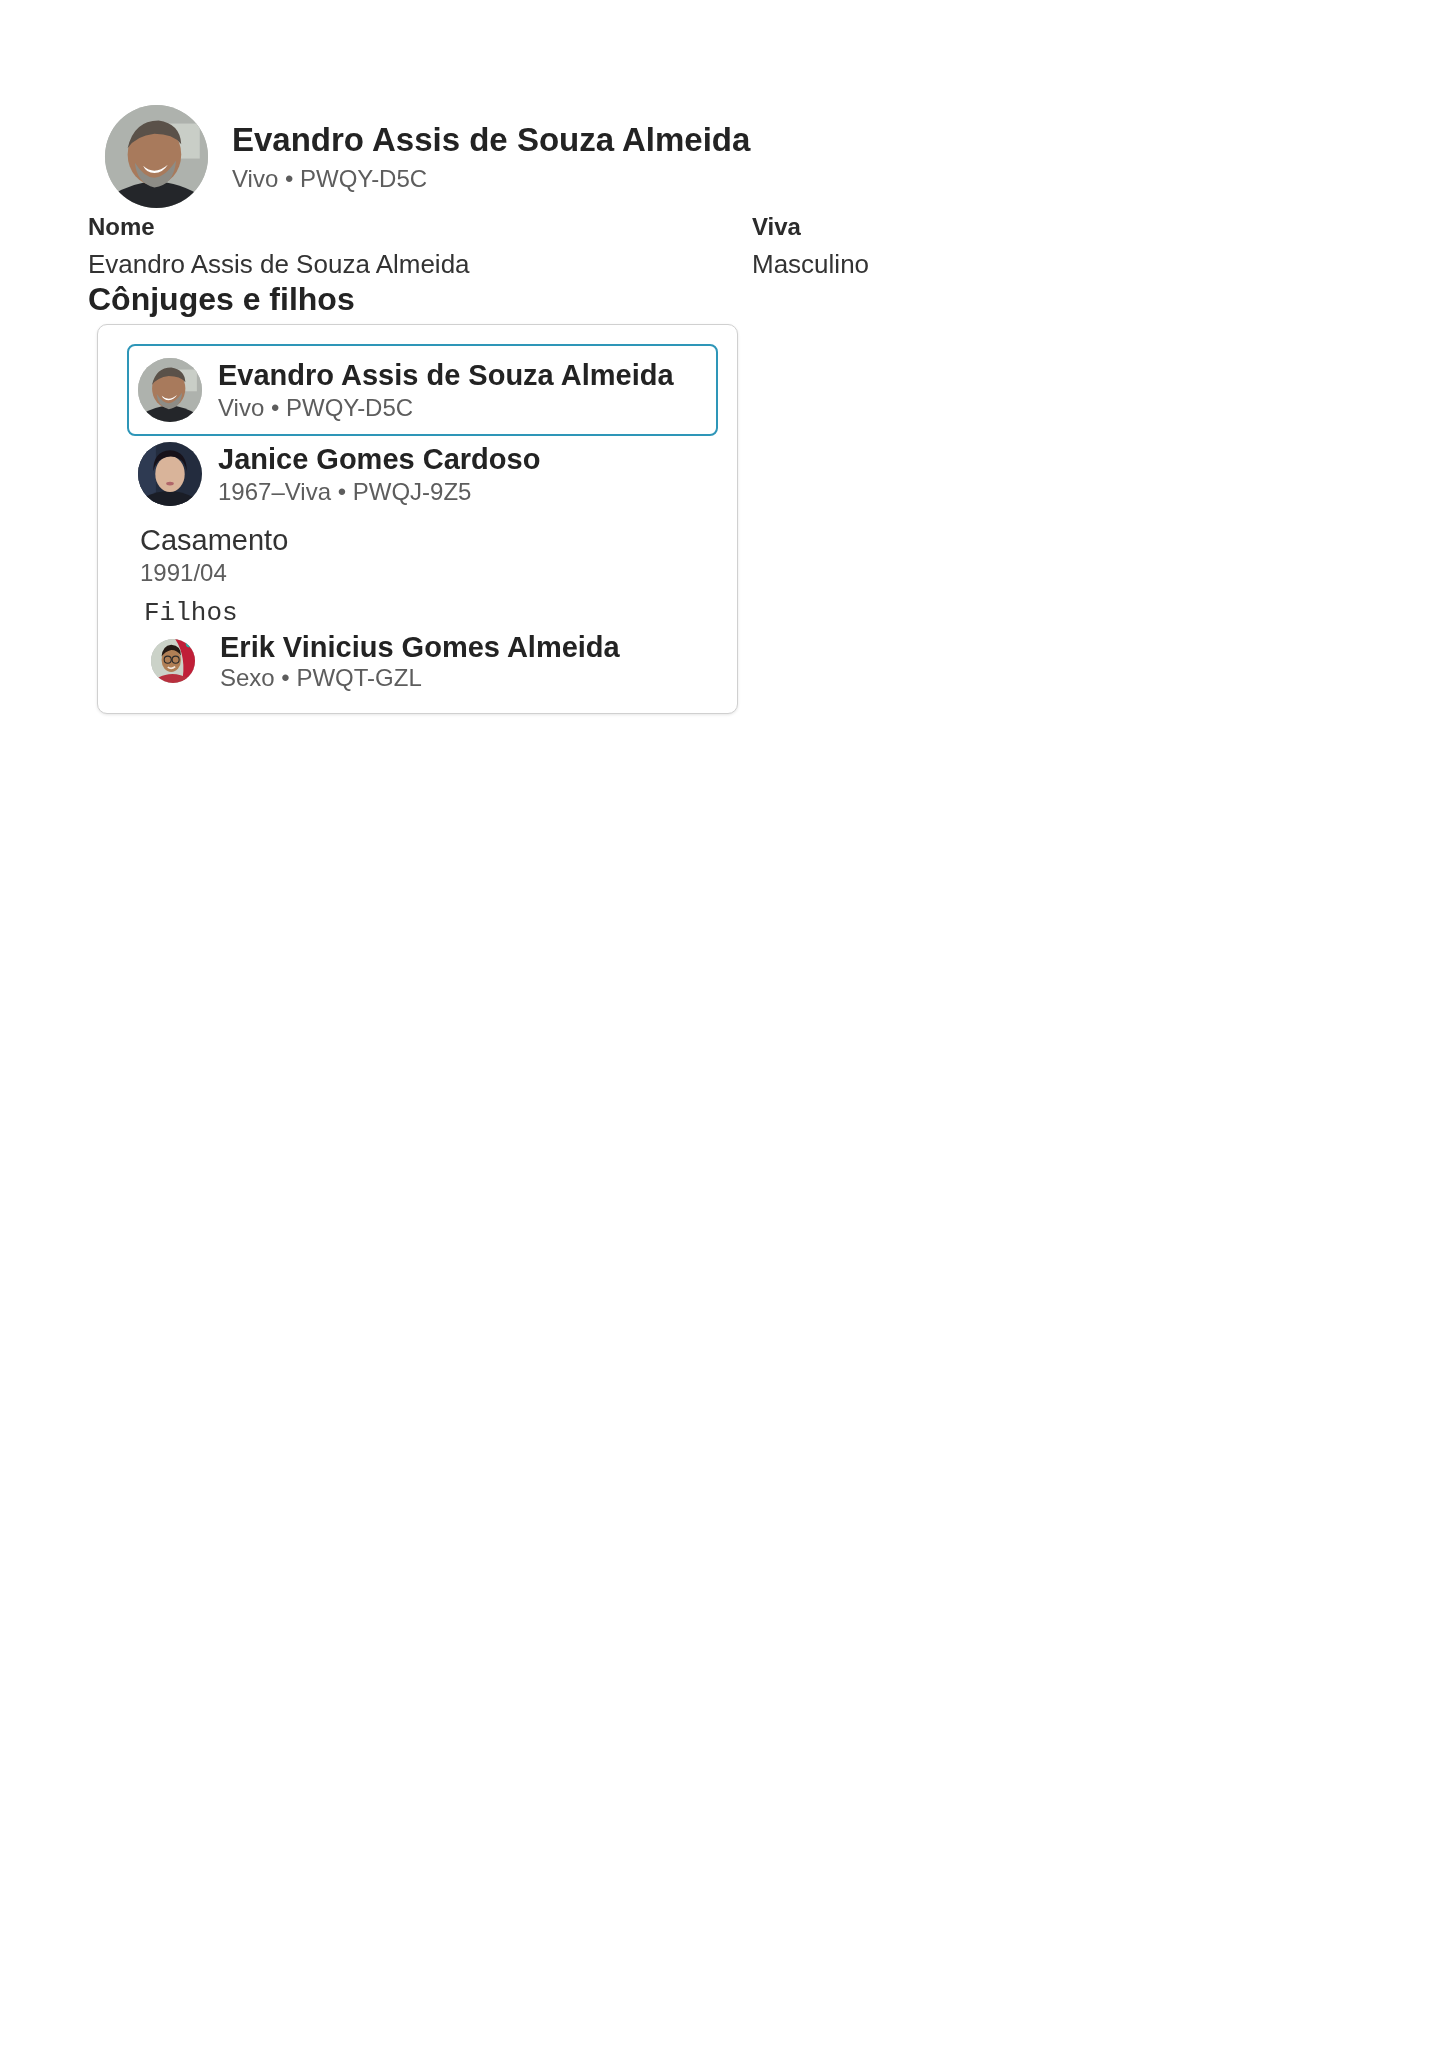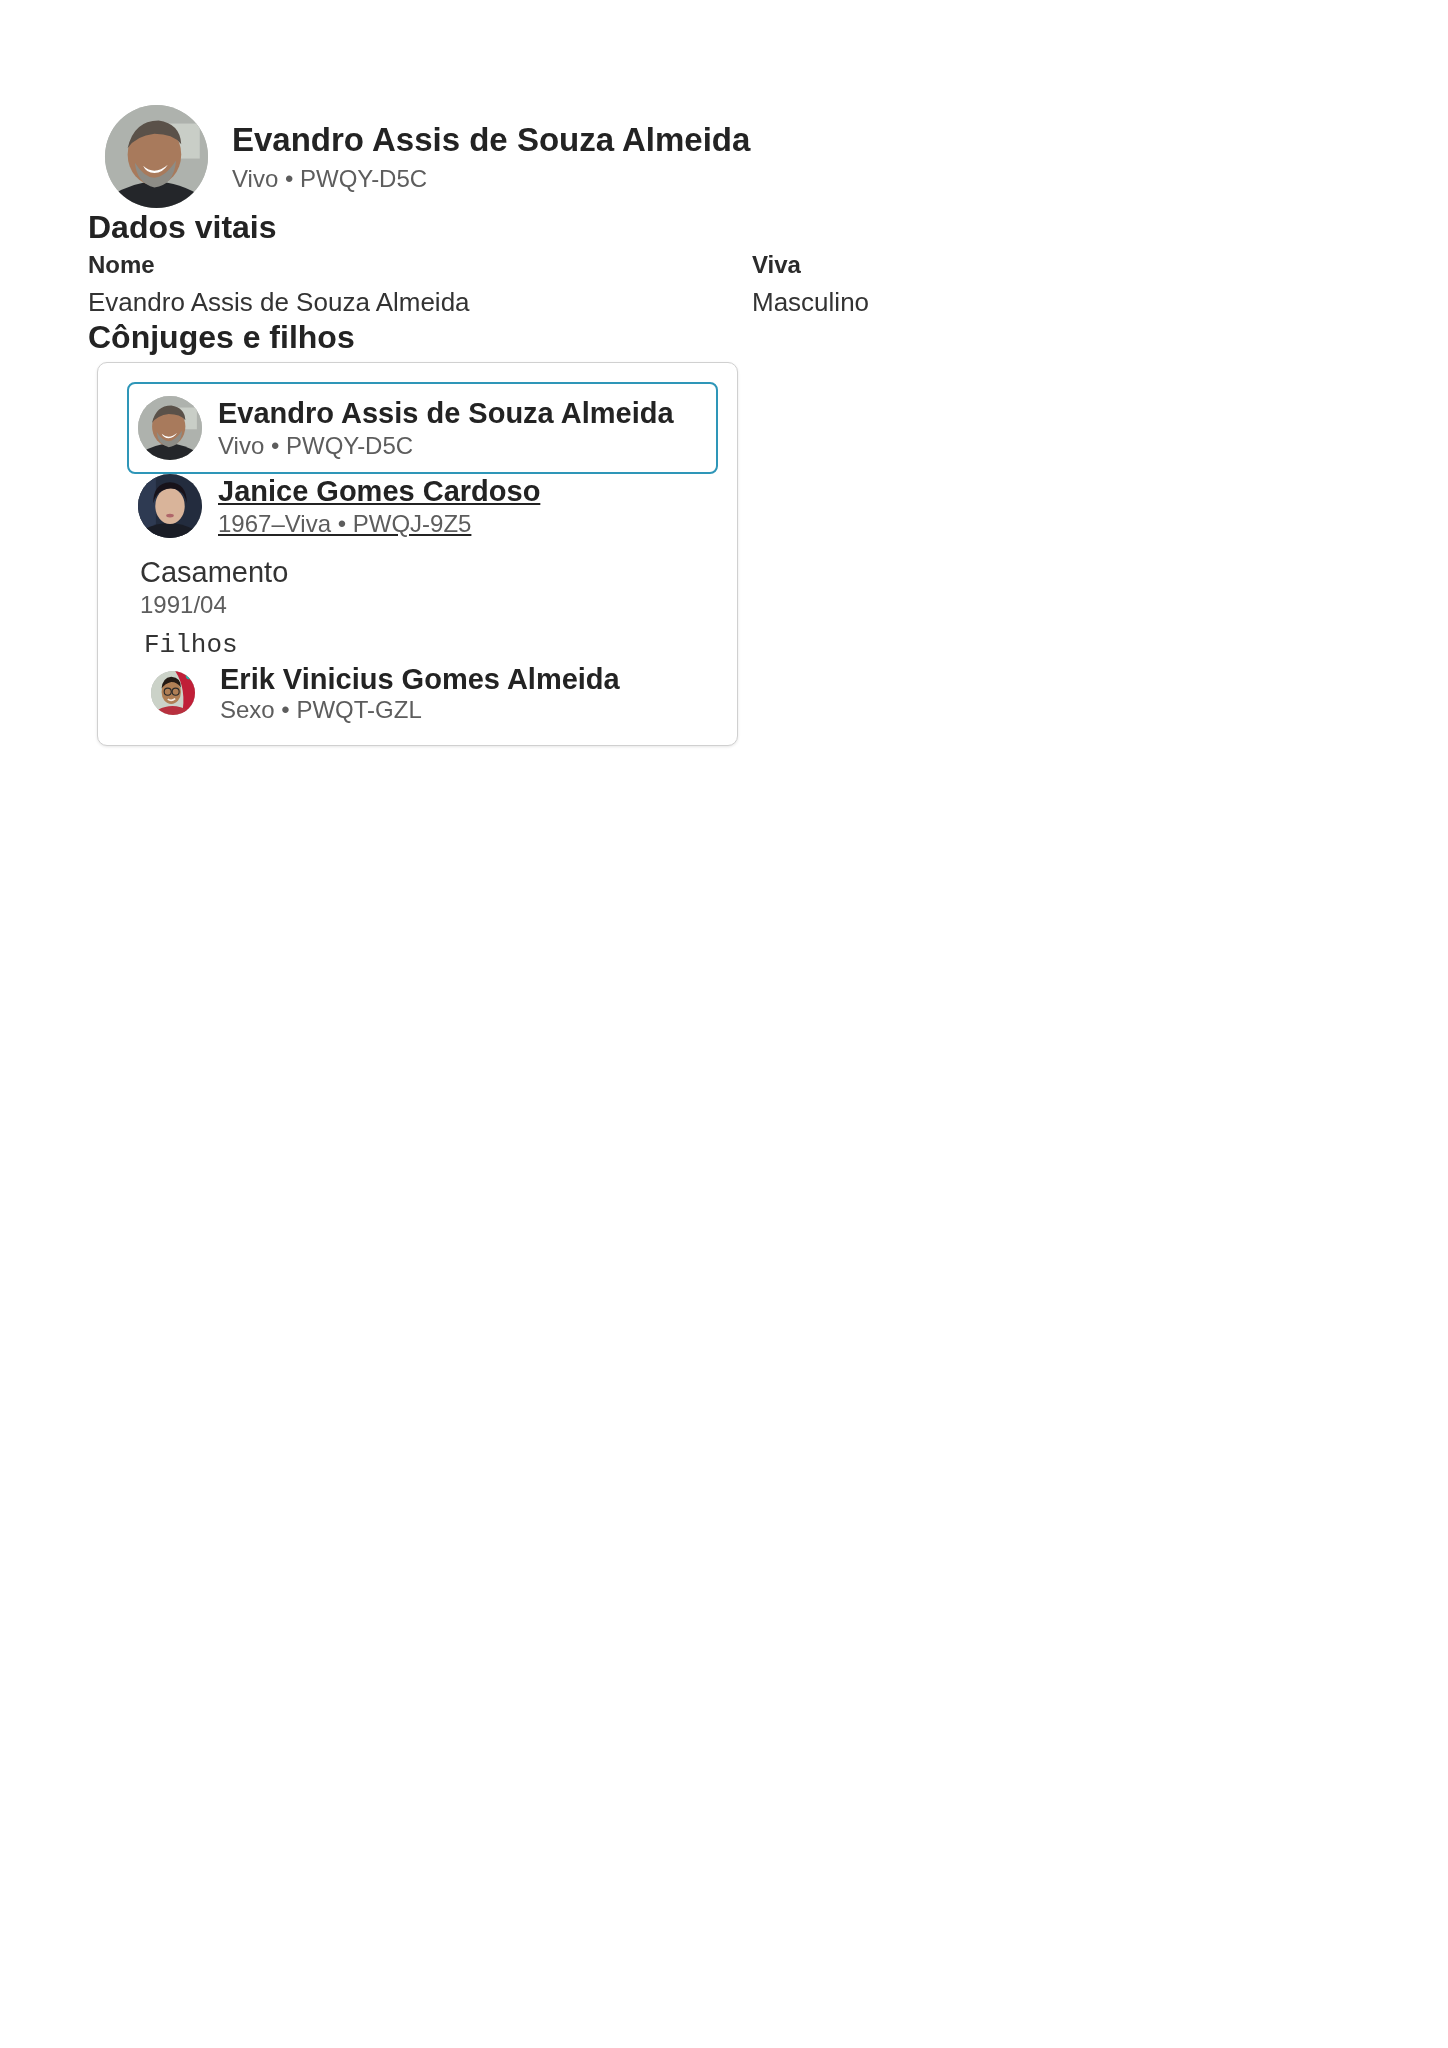--- a/index.html
+++ b/index.html
@@ -35,21 +35,21 @@
     margin-top:6px;margin-left:9px;width:641px;box-sizing:border-box;
     border:1px solid #d0d0d0;border-radius:10px;background:#ffffff;
     box-shadow:0 1px 3px rgba(0,0,0,0.10);
     padding:19px 19px 22px 29px;
   }
   .person-row{display:flex;align-items:center;gap:16px;background:#ffffff;}
   .person-row.selected{
     border:2px solid #2e96b8;border-radius:8px;
     padding:12px 11px 12px 9px;
   }
-  .person-row.plain{margin-left:11px;text-decoration:underline;}
+  .person-row.plain{margin-top:6px;margin-left:11px;}
   .person-name{font-size:29px;font-weight:bold;line-height:34px;color:#232323;}
   .person-sub{font-size:24px;line-height:28px;color:#5d5d5d;margin-top:2px;}
 
   .marriage-block{margin-top:17px;margin-left:13px;}
   .marriage-label{font-size:29px;line-height:34px;color:#333333;}
   .marriage-date{font-size:24px;line-height:28px;color:#5d5d5d;margin-top:2px;}
 
   .children-label{font-size:26px;line-height:32px;color:#333333;margin-top:10px;margin-left:17px;font-family:Liberation Mono, monospace;}
   .person-row.child{margin-top:2px;margin-left:24px;gap:25px;align-items:center;}
   .person-row.child .person-name{font-size:29px;line-height:32px;}
@@ -72,21 +72,20 @@
         <path d="M37,59 Q48,69 61,58 Q56,66 48,66 Q40,66 37,59 Z" fill="#ffffff"></path>
       </svg>
     </div>
     <div>
       <h1 class="header-name">Evandro Assis de Souza Almeida</h1>
       <div class="header-sub">Vivo • PWQY-D5C</div>
     </div>
   </header>
 
   <section>
-    <h2 class="section-heading vitals-heading">Dados vitais</h2>
     <div class="vitals-grid">
       <div>
         <div class="field-label">Nome</div>
         <div class="field-value">Evandro Assis de Souza Almeida</div>
       </div>
       <div>
         <div class="field-label">Viva</div>
         <div class="field-value">Masculino</div>
       </div>
     </div>

